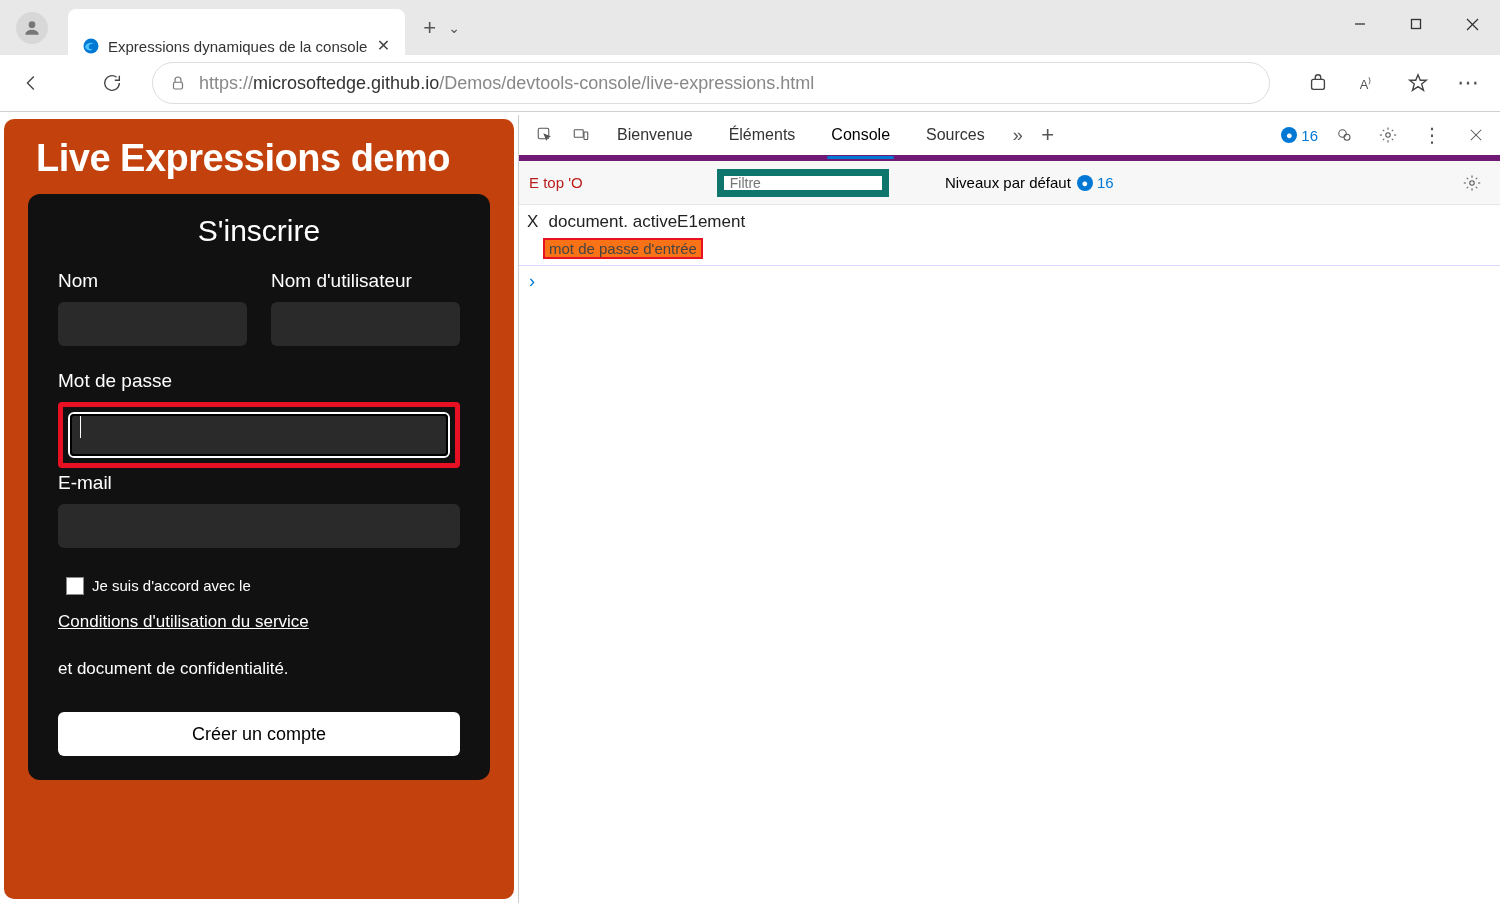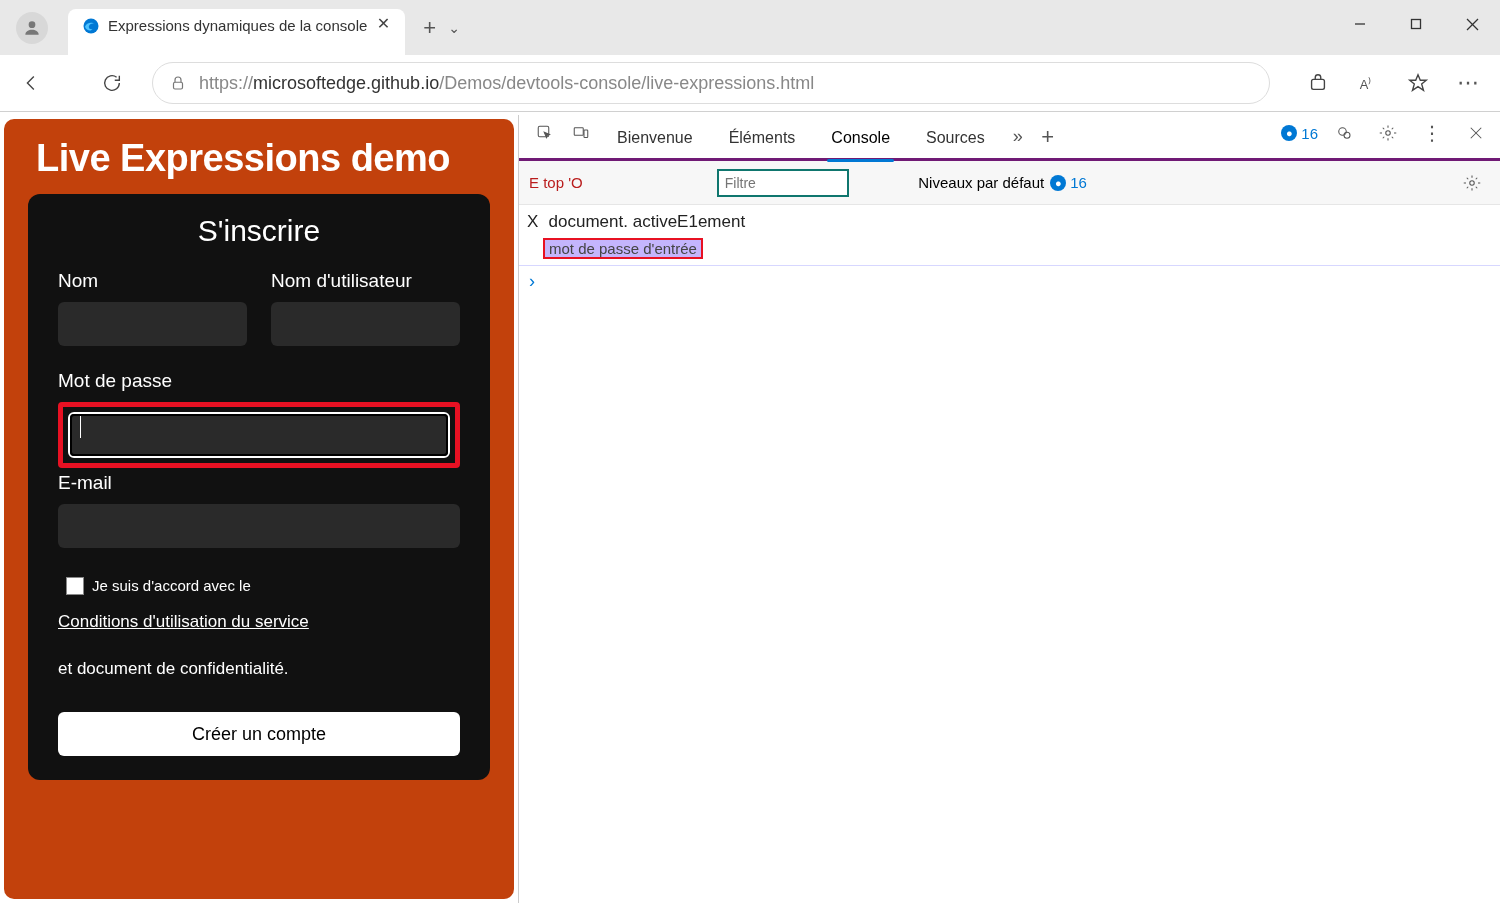--- a/index.html
+++ b/index.html
@@ -3,21 +3,21 @@
 <meta charset="utf-8">
 <style>
 * { margin: 0; padding: 0; box-sizing: border-box; font-family: "Segoe UI", Arial, sans-serif; }
 body { width: 1500px; height: 903px; background: #fff; overflow: hidden; position: relative; }
 
 
 .browser-top { background: #e8e8e8; border-bottom: 1px solid #d0d0d0; }
 .tab-strip { display: flex; align-items: center; height: 55px; padding: 0 8px; }
 .profile-circle { width: 32px; height: 32px; border-radius: 50%; background: #d8d8d8; display: flex; align-items: center; justify-content: center; margin-left: 8px; margin-right: 20px; }
 .profile-circle svg { width: 20px; height: 20px; fill: #777; }
-.tab { background: #fff; height: 46px; display: flex; align-items: flex-start; padding: 8px 14px; border-radius: 8px 8px 0 0; min-width: 310px; align-self: flex-end; gap: 8px; }
+.tab { background: #fff; height: 46px; display: flex; align-items: flex-end; padding: 0 14px; border-radius: 8px 8px 0 0; min-width: 310px; align-self: flex-end; gap: 8px; }
 .tab .edge-logo { width: 18px; height: 18px; }
 .tab .title { font-size: 15px; color: #333; flex: 1; white-space: nowrap; overflow: hidden; text-overflow: ellipsis; }
 .tab .close { width: 16px; height: 16px; color: #444; font-size: 16px; line-height: 14px; text-align: center; }
 .newtab { margin-left: 10px; font-size: 22px; color: #555; padding: 4px 8px; }
 .dropd { margin-left: 4px; font-size: 14px; color: #555; }
 
 .win-controls { position: absolute; right: 0; top: 0; display: flex; }
 .win-btn { width: 56px; height: 48px; display: flex; align-items: center; justify-content: center; color: #333; font-size: 14px; }
 
 .addr-bar { display: flex; align-items: center; height: 56px; padding: 0 10px; background: #fff; gap: 6px; }
@@ -44,40 +44,40 @@
 .pwd-input { width: 100%; height: 46px; background: #2a2a2a; border: 2px solid #fff; border-radius: 6px; outline: 2px solid #000; outline-offset: -4px; color: #fff; padding: 0 8px; font-size: 16px; }
 .pwd-input .caret { display:inline-block; width:1px; height:24px; background:#fff; vertical-align:middle; margin-left:2px; }
 .tos-row { display: flex; flex-wrap: wrap; align-items: center; gap: 8px; margin-top: 18px; font-size: 17px; line-height: 1.8; }
 .tos-check { width: 18px; height: 18px; border: 1px solid #888; background: #fff; margin-left: 8px; flex-shrink: 0; }
 .tos-link { text-decoration: underline; }
 .tos-break { width: 100%; }
 .submit-btn { width: 100%; height: 44px; background: #fff; color: #000; border: none; border-radius: 6px; font-size: 18px; margin-top: 28px; }
 
 
 .devtools { flex: 1; background: #fff; border-left: 1px solid #ccc; display: flex; flex-direction: column; }
-.dt-tabs { display: flex; height: 46px; border-bottom: 3px solid #701a75; padding: 0 8px; position: relative; }
+.dt-tabs { display: flex; align-items: center; height: 46px; border-bottom: 6px solid #701a75; padding: 0 8px; position: relative; }
 .dt-icn { width: 36px; height: 36px; display: flex; align-items: center; justify-content: center; color: #555; }
 .dt-icn svg { width: 18px; height: 18px; stroke: #555; fill: none; stroke-width: 1.4; }
 .dt-tab { padding: 0 18px; height: 46px; display: flex; align-items: center; font-size: 16px; color: #333; position: relative; }
 .dt-tab.active { color: #000; }
 .dt-tab.active::after { content:""; position:absolute; left:14px; right:14px; bottom:-1px; height:3px; background:#0078d4; border-radius:2px; }
 .dt-more { display: flex; align-items: center; justify-content: center; width: 30px; font-size: 18px; color: #555; }
 .dt-right { position: absolute; right: 6px; display: flex; align-items: center; gap: 8px; }
 .dt-badge { display: flex; align-items: center; gap: 4px; font-size: 15px; color: #0078d4; }
 .dt-badge .bub { width: 16px; height: 16px; border-radius: 50%; background: #0078d4; color: #fff; font-size: 11px; display: flex; align-items: center; justify-content: center; }
 
 .dt-filter { display: flex; align-items: center; height: 44px; border-bottom: 1px solid #e6e6e6; padding: 0 10px; gap: 12px; font-size: 15px; background:#f7f7f7; }
 .dt-context { display: flex; align-items: center; gap: 4px; color: #b91c1c; }
-.dt-filter-input { width: 132px; height: 28px; border: 2px solid #0f766e; padding: 0 6px; font-size: 14px; background:#fff; }
+.dt-filter-input { width: 172px; height: 28px; border: 7px solid #0f766e; padding: 0 6px; font-size: 14px; background:#fff; }
 .dt-levels { display: flex; align-items: center; gap: 6px; margin-left: auto; margin-right: auto; position: relative; left: -80px; }
 .dt-gear-right { margin-left: auto; }
 
 .live-expr { border-bottom: 1px solid #d7d7ff; }
 .live-expr-line { padding: 6px 8px; font-size: 17px; color: #222; font-family: Consolas, monospace; }
-.live-result { display: inline-block; border: 2px solid #e81123; padding: 0 4px; margin-left: 16px; font-size: 15px; color: #444; background: #c4b5fd; }
+.live-result { display: inline-block; border: 2px solid #e81123; padding: 0 4px; margin-left: 16px; font-size: 15px; color: #444; background: #f97316; }
 .prompt { padding: 4px 10px; font-size: 18px; color: #0078d4; font-family: Consolas, monospace; }
 </style>
 </head>
 <body>
 
 <div class="browser-top">
   <div class="tab-strip">
     <div class="profile-circle">
       <svg viewBox="0 0 24 24">
           <circle cx="12" cy="8" r="4"></circle>

